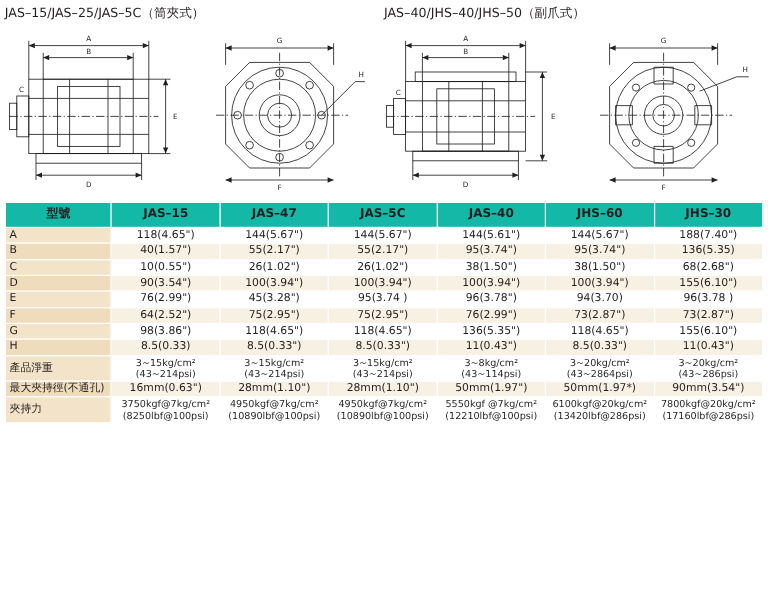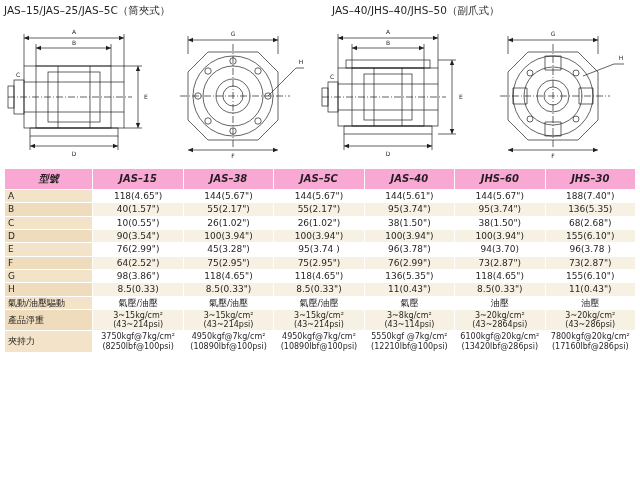--- a/index.html
+++ b/index.html
@@ -8,44 +8,43 @@
     background:#ffffff;
     font-family:"DejaVu Sans","Liberation Sans",sans-serif;
     color:#231f20;
     overflow:hidden;
     position:relative;
   }
   
   .diagram-area{position:relative;width:620px;height:165px;}
   .dia-title{position:absolute;font-size:10.5px;color:#231f20;white-space:nowrap;}
   .dia-title.left{left:4px;top:4px;}
-  .dia-title.right{left:332px;top:4px;}
+  .dia-title.right{left:320px;top:4px;}
 
   .drawing{position:absolute;border:0;}
   svg{display:block;}
 
   
   .table-wrap{position:absolute;left:4px;top:168px;width:632px;}
   table{border-collapse:collapse;width:632px;table-layout:fixed;}
   th,td{
     border:1px solid #ffffff;
     font-size:9px;
     text-align:center;
     vertical-align:middle;
     padding:1px 1px;
     line-height:1.15;
     color:#231f20;
   }
   thead th{
-    background:#f9a8d4;
+    background:#14b8a6;
     color:#231f20;
     font-size:10px;
     font-weight:bold;
     height:18px;
-    font-style:italic;
   }
   tbody tr td:first-child{
     background:#f3e3c8;
     text-align:left;
     padding-left:3px;
     font-size:9px;
     white-space:nowrap;
   }
   tbody tr:nth-child(odd) td{background:#ffffff;}
   tbody tr:nth-child(even) td{background:#f7f1e4;}
@@ -257,21 +256,21 @@
         <col class="cx">
         <col class="cx">
         <col class="cx">
         <col class="cx">
         <col class="cx">
     </colgroup>
     <thead>
       <tr>
         <th>型號</th>
         <th>JAS–15</th>
-        <th>JAS–38</th>
+        <th>JAS–47</th>
         <th>JAS–5C</th>
         <th>JAS–40</th>
         <th>JHS–60</th>
         <th>JHS–30</th>
       </tr>
     </thead>
     <tbody id="table-body">
         <tr>
           <td>A</td>
           <td>118(4.65")</td>
@@ -338,29 +337,20 @@
         <tr>
           <td>H</td>
           <td>8.5(0.33)</td>
           <td>8.5(0.33")</td>
           <td>8.5(0.33")</td>
           <td>11(0.43")</td>
           <td>8.5(0.33")</td>
           <td>11(0.43")</td>
         </tr>
         <tr>
-          <td>氣動/油壓驅動</td>
-          <td>氣壓/油壓</td>
-          <td>氣壓/油壓</td>
-          <td>氣壓/油壓</td>
-          <td>氣壓</td>
-          <td>油壓</td>
-          <td>油壓</td>
-        </tr>
-        <tr>
           <td>產品淨重</td>
           <td class="cell-2line sub">
             <span>3~15kg/cm²</span>
             <span>(43~214psi)</span>
           </td>
           <td class="cell-2line sub">
             <span>3~15kg/cm²</span>
             <span>(43~214psi)</span>
           </td>
           <td class="cell-2line sub">
@@ -372,20 +362,29 @@
             <span>(43~114psi)</span>
           </td>
           <td class="cell-2line sub">
             <span>3~20kg/cm²</span>
             <span>(43~2864psi)</span>
           </td>
           <td class="cell-2line sub">
             <span>3~20kg/cm²</span>
             <span>(43~286psi)</span>
           </td>
+        </tr>
+        <tr>
+          <td>最大夾持徑(不通孔)</td>
+          <td>16mm(0.63")</td>
+          <td>28mm(1.10")</td>
+          <td>28mm(1.10")</td>
+          <td>50mm(1.97")</td>
+          <td>50mm(1.97*)</td>
+          <td>90mm(3.54")</td>
         </tr>
         <tr>
           <td>夾持力</td>
           <td class="cell-2line sub">
             <span>3750kgf@7kg/cm²</span>
             <span>(8250lbf@100psi)</span>
           </td>
           <td class="cell-2line sub">
             <span>4950kgf@7kg/cm²</span>
             <span>(10890lbf@100psi)</span>

